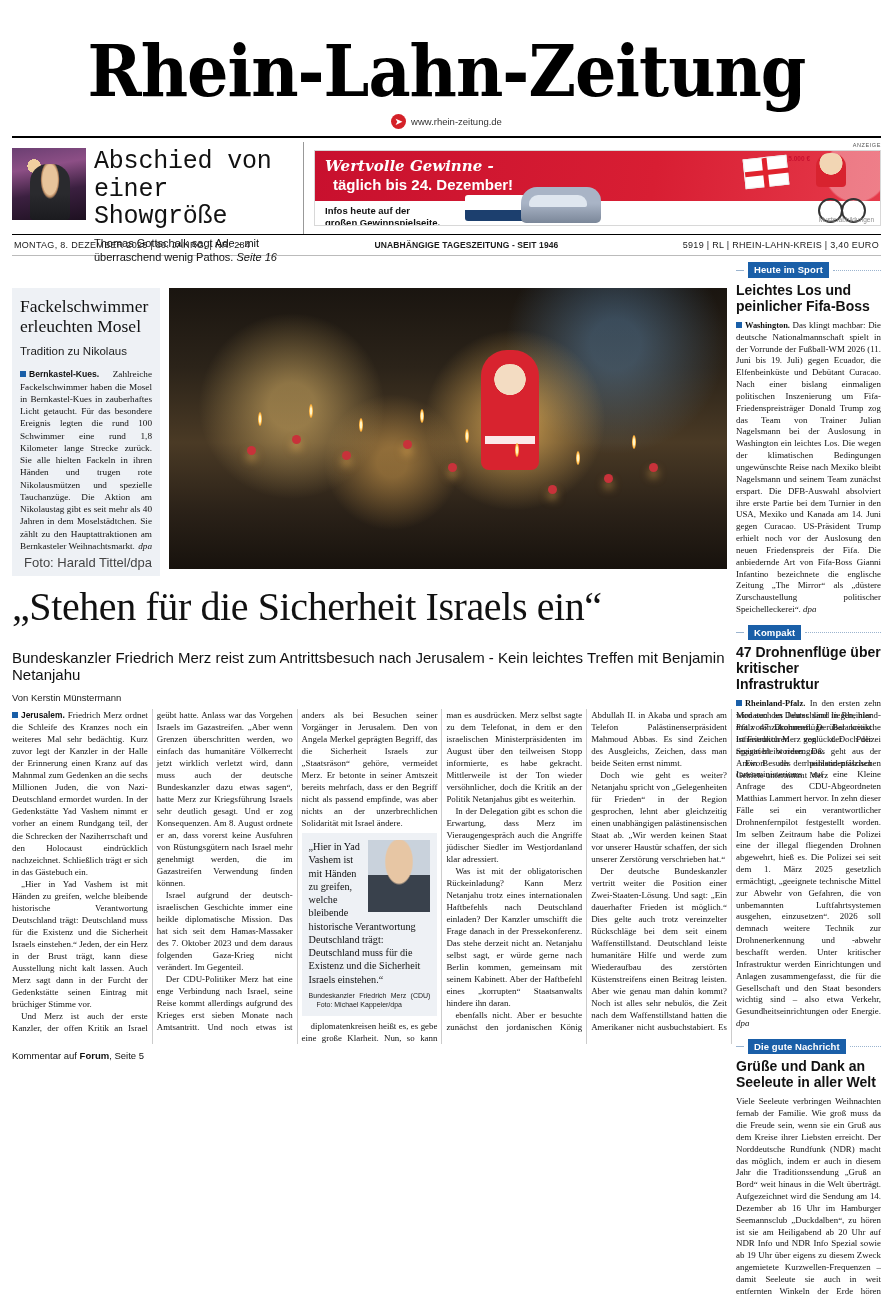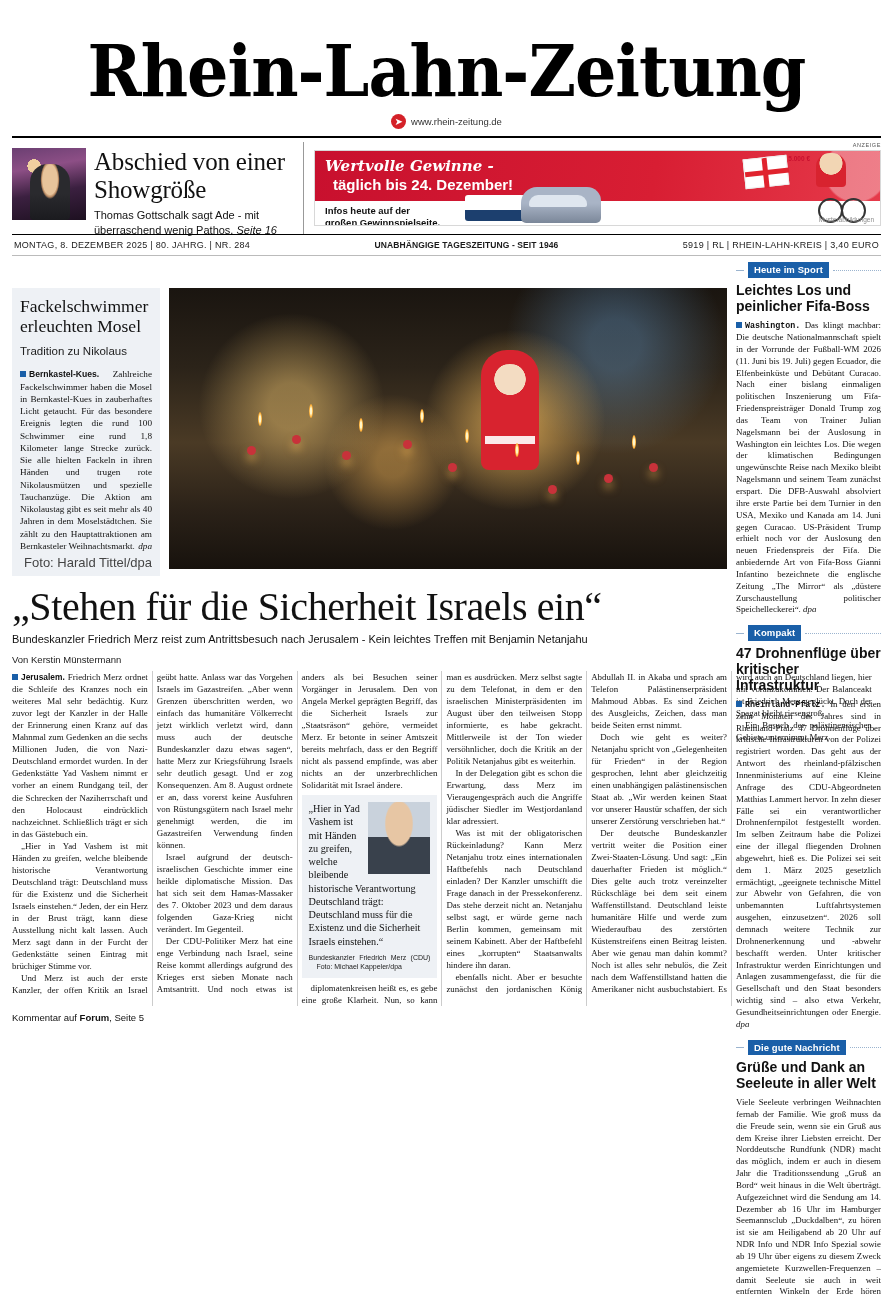--- a/index.html
+++ b/index.html
@@ -52,21 +52,21 @@
       linear-gradient(170deg,#6b3f72 0%, #8d4f86 28%, #3b2040 60%, #1d1020 100%);
     position: relative; overflow: hidden;
   }
   .teaser-photo::after{
     content:""; position:absolute; left:18px; top:16px; width:40px; height:56px;
     background: radial-gradient(ellipse at 50% 28%, #e8c49b 0 26%, #b98a63 30%, transparent 34%),
                 linear-gradient(#2a2a2e 52%, #1b1b1f 100%);
     border-radius: 18px 18px 4px 4px;
   }
   .teaser-head {
-    font-family: Liberation Serif, serif;
+    font-family: Liberation Mono, monospace;
     font-size: 25px; line-height: 1.1; font-weight: 400; letter-spacing: -0.2px;
   }
   .teaser-head.small { font-size: 21.5px; }
   .teaser-sub { font-size: 11px; line-height: 1.28; margin-top: 5px; color: #111; }
   .teaser-sub i { font-style: italic; }
 
   .ad-cell { flex: 1; padding-left: 10px; position: relative; }
   .ad-label { position: absolute; right: 0; top: 0; font-size: 5.5px; letter-spacing: .6px; color:#555; }
   .ad-box {
     margin-top: 8px; height: 76px; border: 1px solid #d8d8d8; position: relative;
@@ -169,21 +169,21 @@
   }
   .flame { position: absolute; width: 4px; height: 14px; border-radius: 50%;
     background: radial-gradient(#fff6c8 0 30%, #ffb038 60%, rgba(255,140,0,0) 100%); }
 
   
   .headline-wrap { margin-top: 10px; }
   .headline {
     font-family: "Liberation Serif", serif;
     font-size: 40px; line-height: 1.05; font-weight: 400; letter-spacing: -0.4px;
   }
-  .standfirst { font-size: 11px; margin-top: 5px; color: #111; }
+  .standfirst { font-size: 15px; margin-top: 21px; color: #111; }
   .byline { font-size: 9.5px; margin-top: 9px; color: #222; }
 
   .cols5 {
     margin-top: 6px;
     column-count: 5; column-gap: 9px; column-rule: 1px solid #ccc;
     font-family: "Liberation Serif", serif;
     font-size: 8.9px; line-height: 1.35; text-align: justify; color: #111;
     height: 335px;
   }
   .cols5 p { margin-bottom: 0; text-indent: 9px; }
@@ -215,21 +215,21 @@
   .badge {
     background: #1a5fa8; color: #fff; font-size: 9.5px; font-weight: bold;
     padding: 2px 6px 2.5px 6px; letter-spacing: .1px;
   }
   .side-dots { flex: 1; height: 1px; border-top: 1px dotted #9bb4cf; }
   .side-title { font-size: 14px; font-weight: bold; line-height: 1.14; margin-bottom: 5px; }
   .side-body {
     font-family: "Liberation Serif", serif; font-size: 8.9px; line-height: 1.33;
     text-align: justify; color: #111;
   }
-  .side-body b { font-family: Liberation Mono, monospace; font-size: 8.4px; }
+  .side-body b { font-family: Liberation Serif, serif; font-size: 8.4px; }
   .side-body i { font-style: italic; }
 </style>
 </head>
 <body>
 
 <div class="page">
 
   <div class="masthead">
     <div class="masthead-title">Rhein-Lahn-Zeitung</div>
     <div class="masthead-url">

